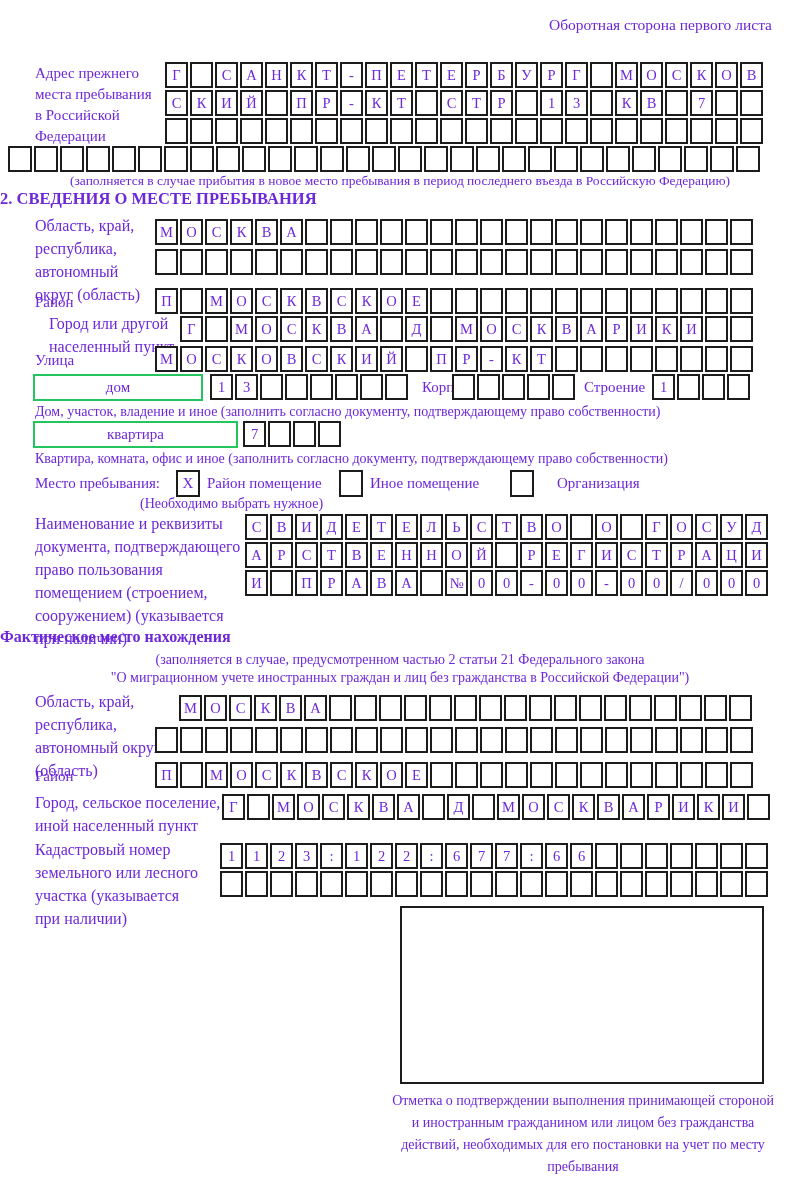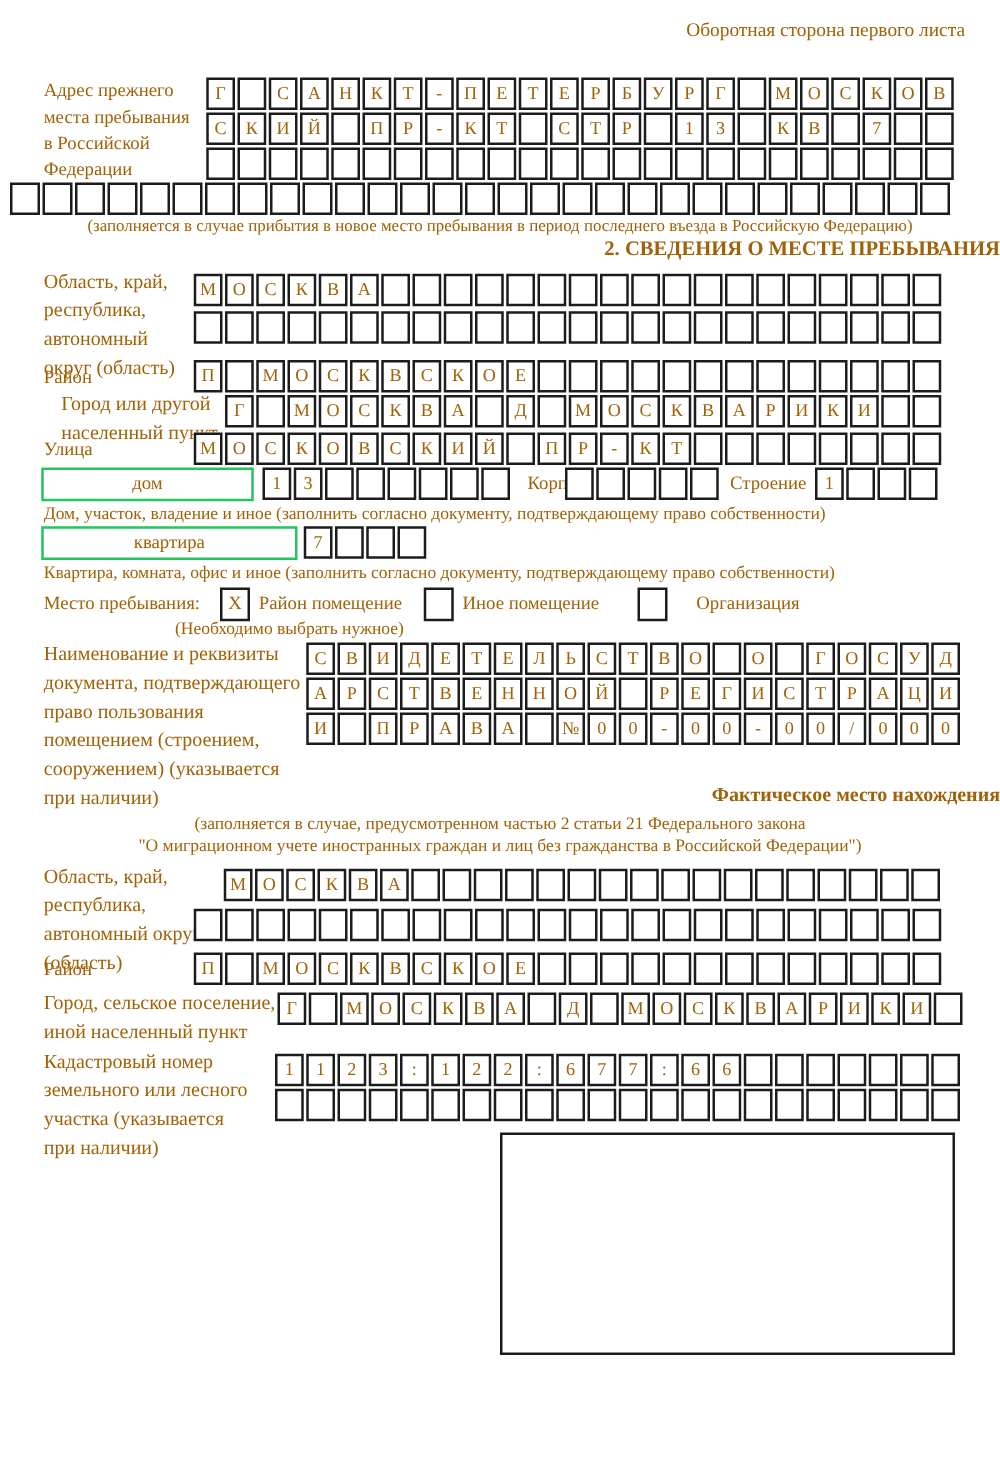--- a/index.html
+++ b/index.html
@@ -1,26 +1,26 @@
 <!DOCTYPE html>
 <html><head>
 <meta charset="utf-8">
 <style>
   html,body{margin:0;padding:0;background:#fff;}
   .page{
     position:relative;width:800px;height:1180px;background:#fff;
-    font-family:"Liberation Serif","DejaVu Serif",serif;color:#a16207;overflow:hidden;
+    font-family:"Liberation Serif","DejaVu Serif",serif;color:#6d28d9;overflow:hidden;
   }
   .hdr{position:absolute;top:16px;left:0;width:772px;text-align:right;font-size:15.5px;}
   .lbl{position:absolute;font-size:15px;line-height:21px;white-space:pre-line;}
   .lbl23{position:absolute;font-size:16px;line-height:23px;white-space:pre-line;}
   .inlbl{position:absolute;font-size:15px;line-height:27px;}
   .cap{position:absolute;font-size:13.5px;}
   .center{left:0;width:800px;text-align:center;}
-  .title{position:absolute;left:0;width:800px;text-align:right;font-size:16.5px;font-weight:bold;}
+  .title{position:absolute;left:0;width:800px;text-align:left;font-size:16.5px;font-weight:bold;}
   .cellrow{position:absolute;display:flex;gap:2px;}
   .cell{
     width:23px;height:26px;border:2px solid #1c1c1c;box-sizing:border-box;
     display:flex;align-items:center;justify-content:center;
     font-size:14.5px;background:#fff;flex:0 0 auto;
   }
   .wide .cell{width:24px;}
   .cellabs{position:absolute;width:24px;height:27px;border:2px solid #1c1c1c;box-sizing:border-box;
     display:flex;align-items:center;justify-content:center;font-size:15px;background:#fff;}
   .widebox{position:absolute;height:27px;border:2px solid #22c55e;box-sizing:border-box;
@@ -577,14 +577,15 @@
       <div class="cell"></div>
       <div class="cell"></div>
       <div class="cell"></div>
       <div class="cell"></div>
       <div class="cell"></div>
       <div class="cell"></div>
       <div class="cell"></div>
     </div>
 
   <div class="stamp"></div>
+  <div class="stampcap">Отметка о подтверждении выполнения принимающей стороной и иностранным гражданином или лицом без гражданства действий, необходимых для его постановки на учет по месту пребывания</div>
 
 </div>
 
 </body></html>

